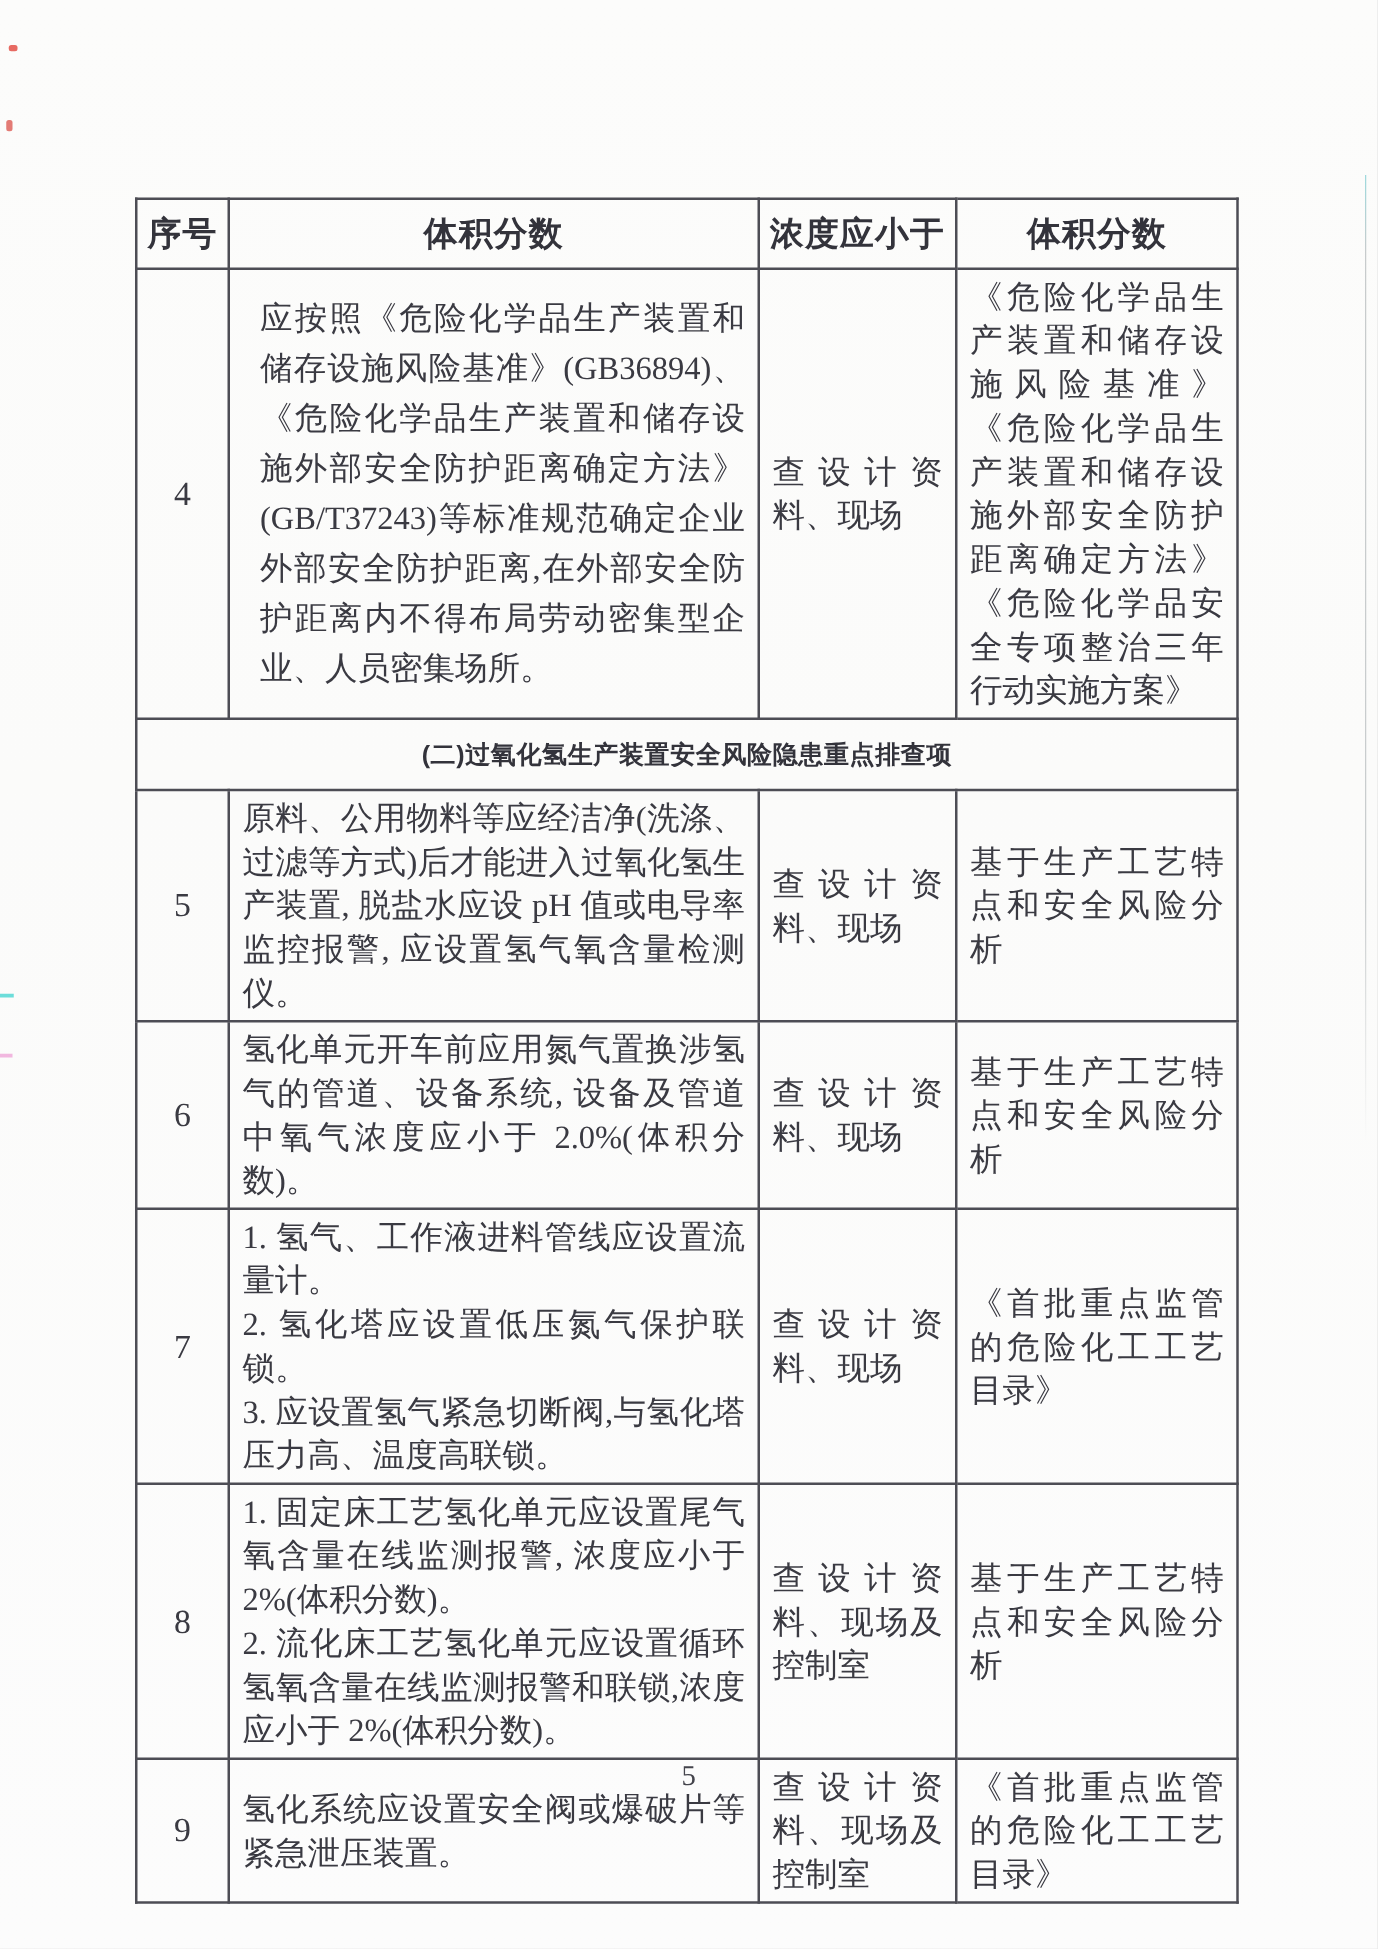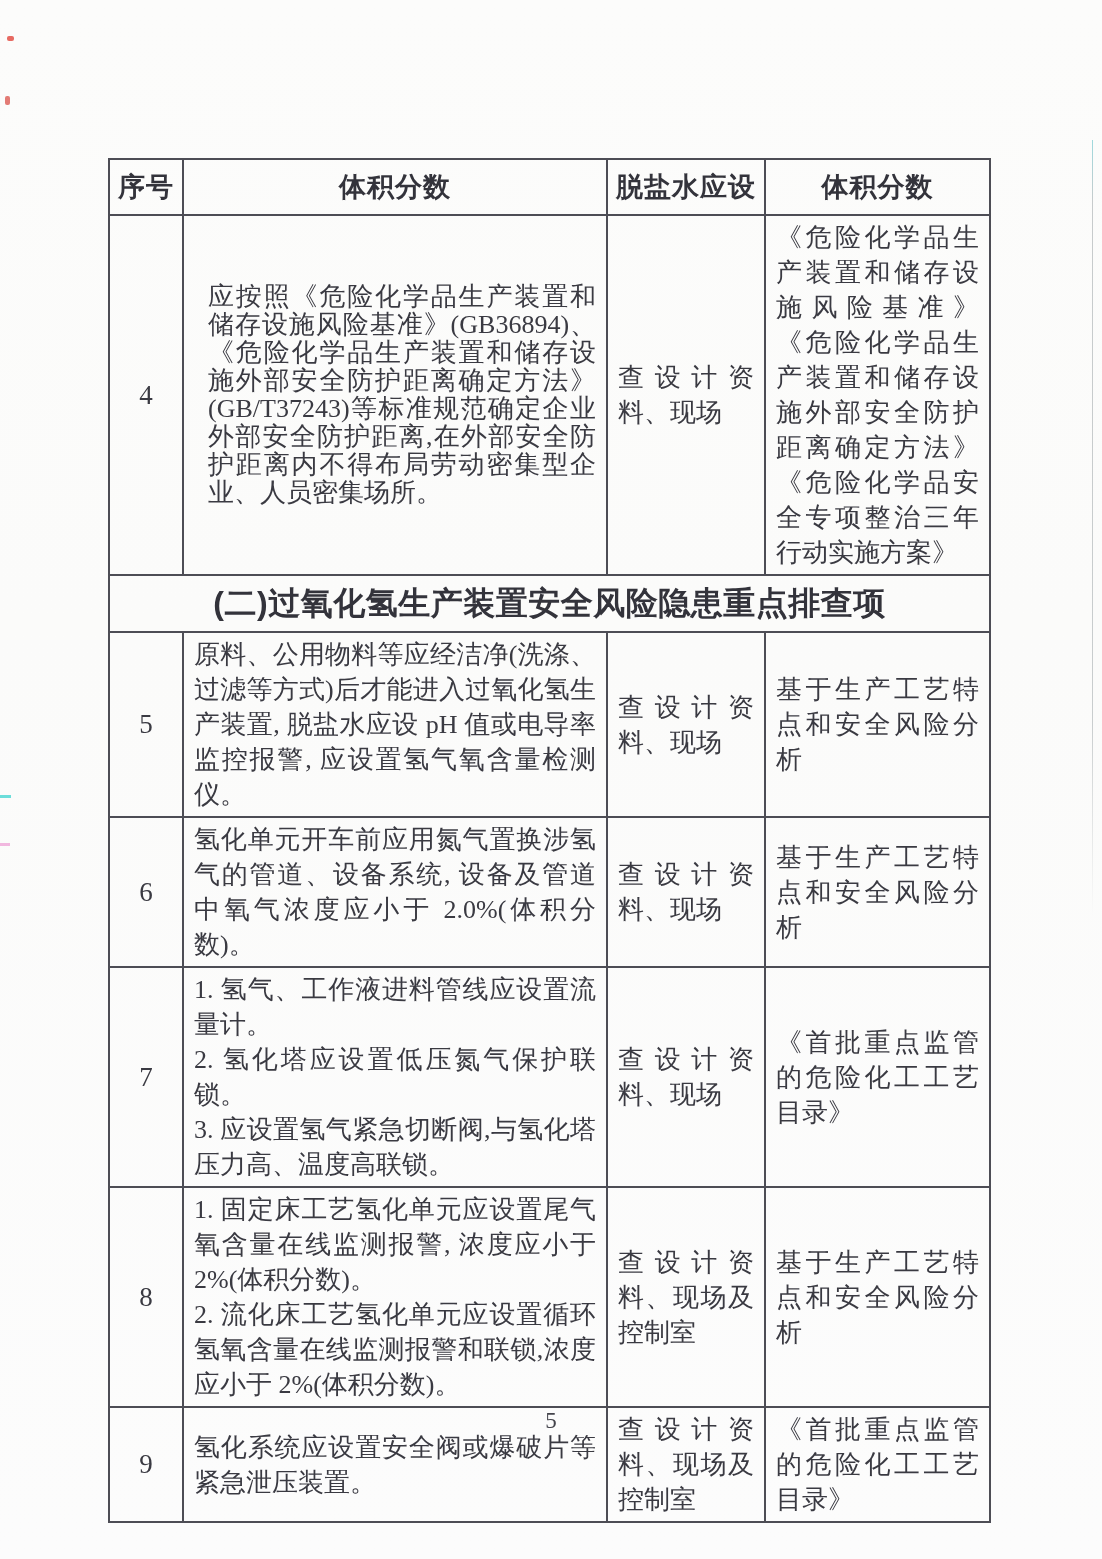--- a/index.html
+++ b/index.html
@@ -43,36 +43,36 @@
     letter-spacing: 1px;
   }
   td.no-cell {
     text-align: center;
     font-size: 27px;
     color: #3a3a42;
   }
   td.section-cell {
     font-family: "Liberation Sans", "DejaVu Sans", sans-serif;
     font-weight: bold;
-    font-size: 32px;
+    font-size: 20px;
     color: #33333b;
     text-align: center;
     letter-spacing: 0.5px;
   }
   td.content-cell, td.method-cell, td.basis-cell {
     font-size: 26px;
     line-height: 35px;
     padding: 4px 10px;
     text-align: justify;
     text-justify: inter-character;
     white-space: pre-line;
     word-break: break-all;
     color: #3a3a42;
   }
-  td.content-cell.lh40 { line-height: 28px; padding-left: 24px; }
+  td.content-cell.lh40 { line-height: 40px; padding-left: 24px; }
   .page-number {
     position: absolute;
     top: 1408px;
     left: 0;
     width: 100%;
     text-align: center;
     font-size: 23px;
     color: #44444c;
   }
   
@@ -95,21 +95,21 @@
     <colgroup>
       <col class="c-no">
         <col class="c-cont">
         <col class="c-meth">
         <col class="c-basis">
     </colgroup>
     <tbody>
         <tr style="height:56px;padding-left:24px;">
       <th class="hdr">序号</th>
       <th class="hdr">体积分数</th>
-      <th class="hdr">脱盐水应设</th>
+      <th class="hdr">浓度应小于</th>
       <th class="hdr">体积分数</th>
     </tr>
 
     <tr style="height:333px;">
       <td class="no-cell">4</td>
       <td class="content-cell lh40">应按照《危险化学品生产装置和储存设施风险基准》(GB36894)、《危险化学品生产装置和储存设施外部安全防护距离确定方法》(GB/T37243)等标准规范确定企业外部安全防护距离,在外部安全防护距离内不得布局劳动密集型企业、人员密集场所。</td>
       <td class="method-cell">查设计资料、现场</td>
       <td class="basis-cell">《危险化学品生产装置和储存设施风险基准》《危险化学品生产装置和储存设施外部安全防护距离确定方法》《危险化学品安全专项整治三年行动实施方案》</td>
     </tr>
 

